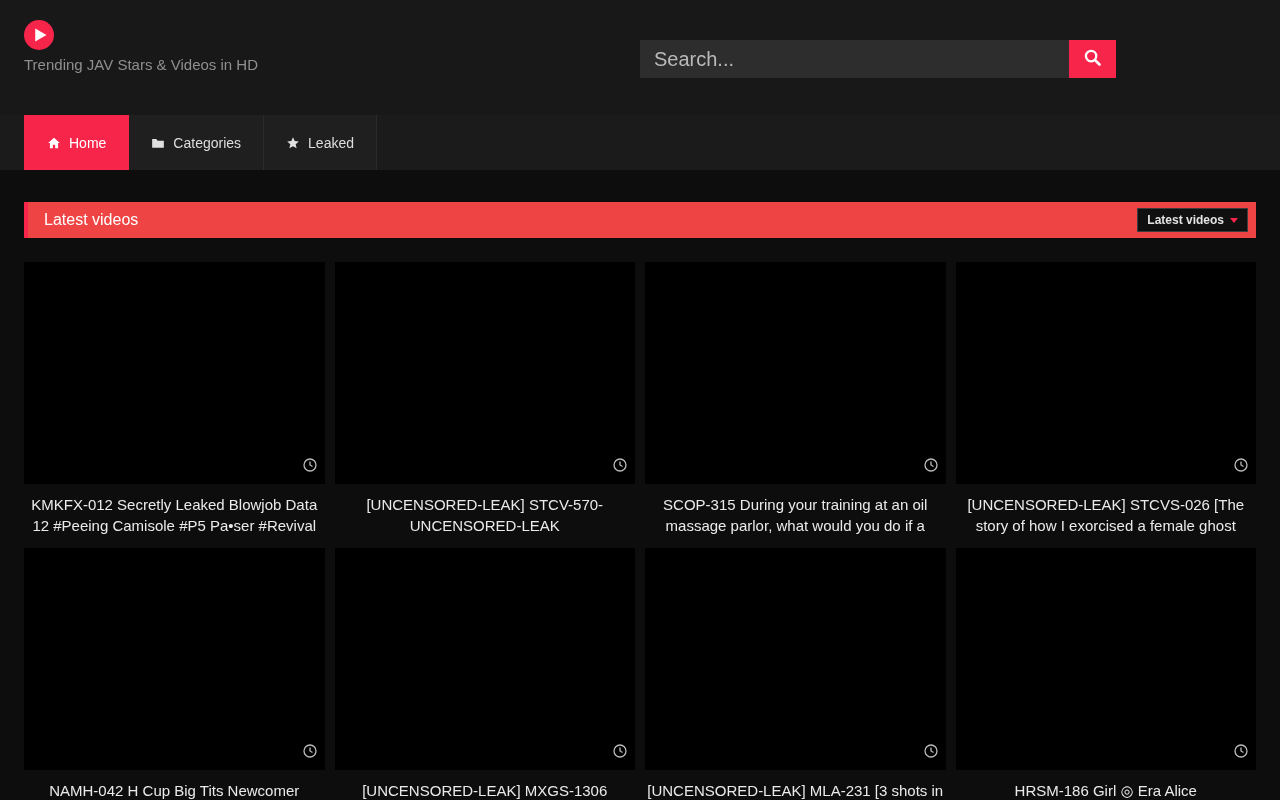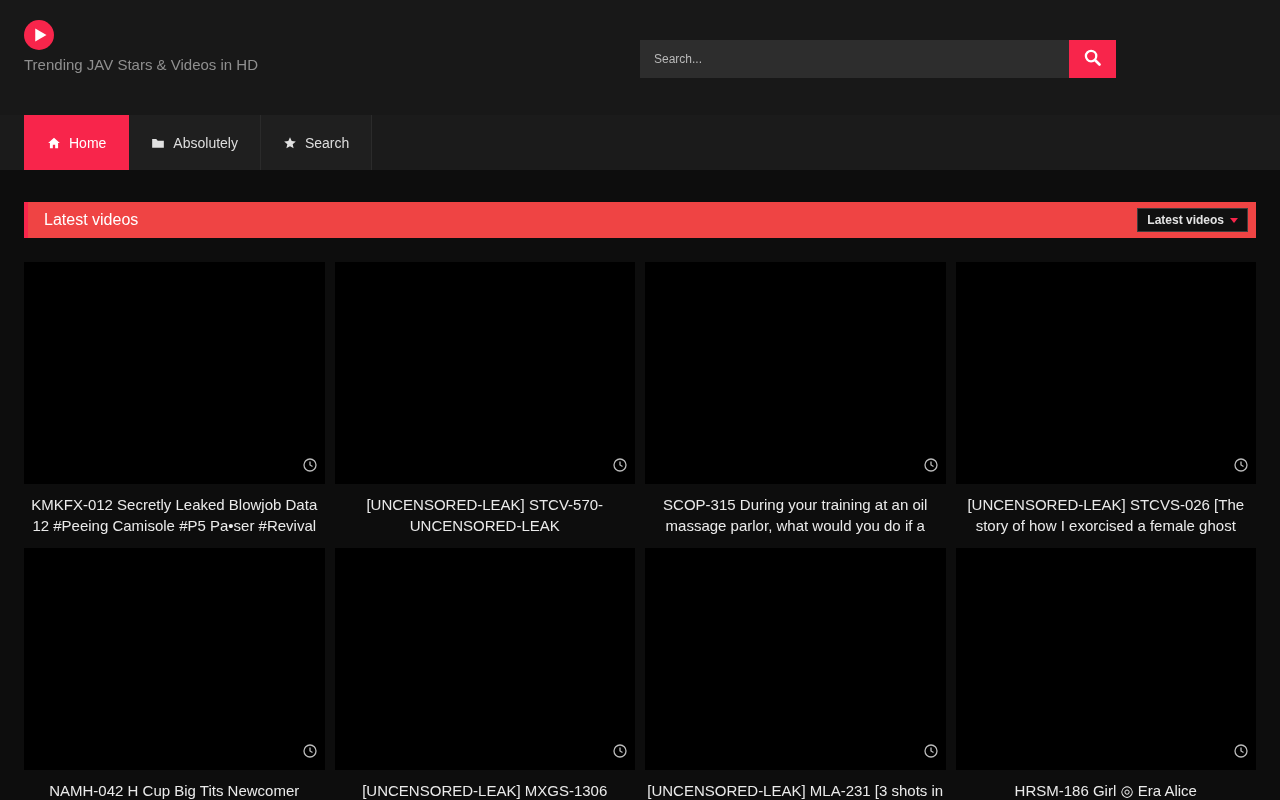--- a/index.html
+++ b/index.html
@@ -24,21 +24,21 @@
     font-size: 33px; font-weight: bold; color: #dcdcdc; letter-spacing: 0.5px;
   }
   .tagline { margin-top: 6px; color: #8f8f8f; font-size: 15px; }
 
   .search-wrap {
     position: absolute; left: 640px; top: 40px;
     display: flex; height: 38px; width: 476px;
   }
   .search-input {
     flex: 1; height: 38px; background: #2d2d2d; border: none; outline: none;
-    color: #0ea5e9; font-size: 12px; padding: 0 14px;
+    color: #0ea5e9; font-size: 20px; padding: 0 14px;
     font-family: "Liberation Sans", sans-serif;
   }
   .search-input::placeholder { color: #b9b9b9; }
   .search-btn {
     width: 47px; height: 38px; background: var(--accent); border: none;
     cursor: pointer; display: flex; align-items: center; justify-content: center;
   }
 
   
   .main-nav {
@@ -133,29 +133,29 @@
       </svg>
     </span>
     <span>Home</span>
   </div>
   <div class="nav-item">
     <span>
       <svg width="14" height="14" viewBox="0 0 24 24">
         <path d="M2 5 H9 L11.5 8 H22 V20 H2 Z" fill="#e0e0e0"></path>
       </svg>
     </span>
-    <span>Absolutely</span>
+    <span>Categories</span>
   </div>
   <div class="nav-item">
     <span>
       <svg width="14" height="14" viewBox="0 0 24 24">
         <path d="M12 2 L14.9 8.6 L22 9.3 L16.6 14 L18.2 21.2 L12 17.4 L5.8 21.2 L7.4 14 L2 9.3 L9.1 8.6 Z" fill="#e0e0e0"></path>
       </svg>
     </span>
-    <span>Search</span>
+    <span>Leaked</span>
   </div>
 </nav>
 
 <main class="main-content">
 
   <div class="section-bar">
     <span class="section-title">Latest videos</span>
     <button class="sort-dropdown">
       <span>Latest videos</span>
       <span class="caret-down"></span>

